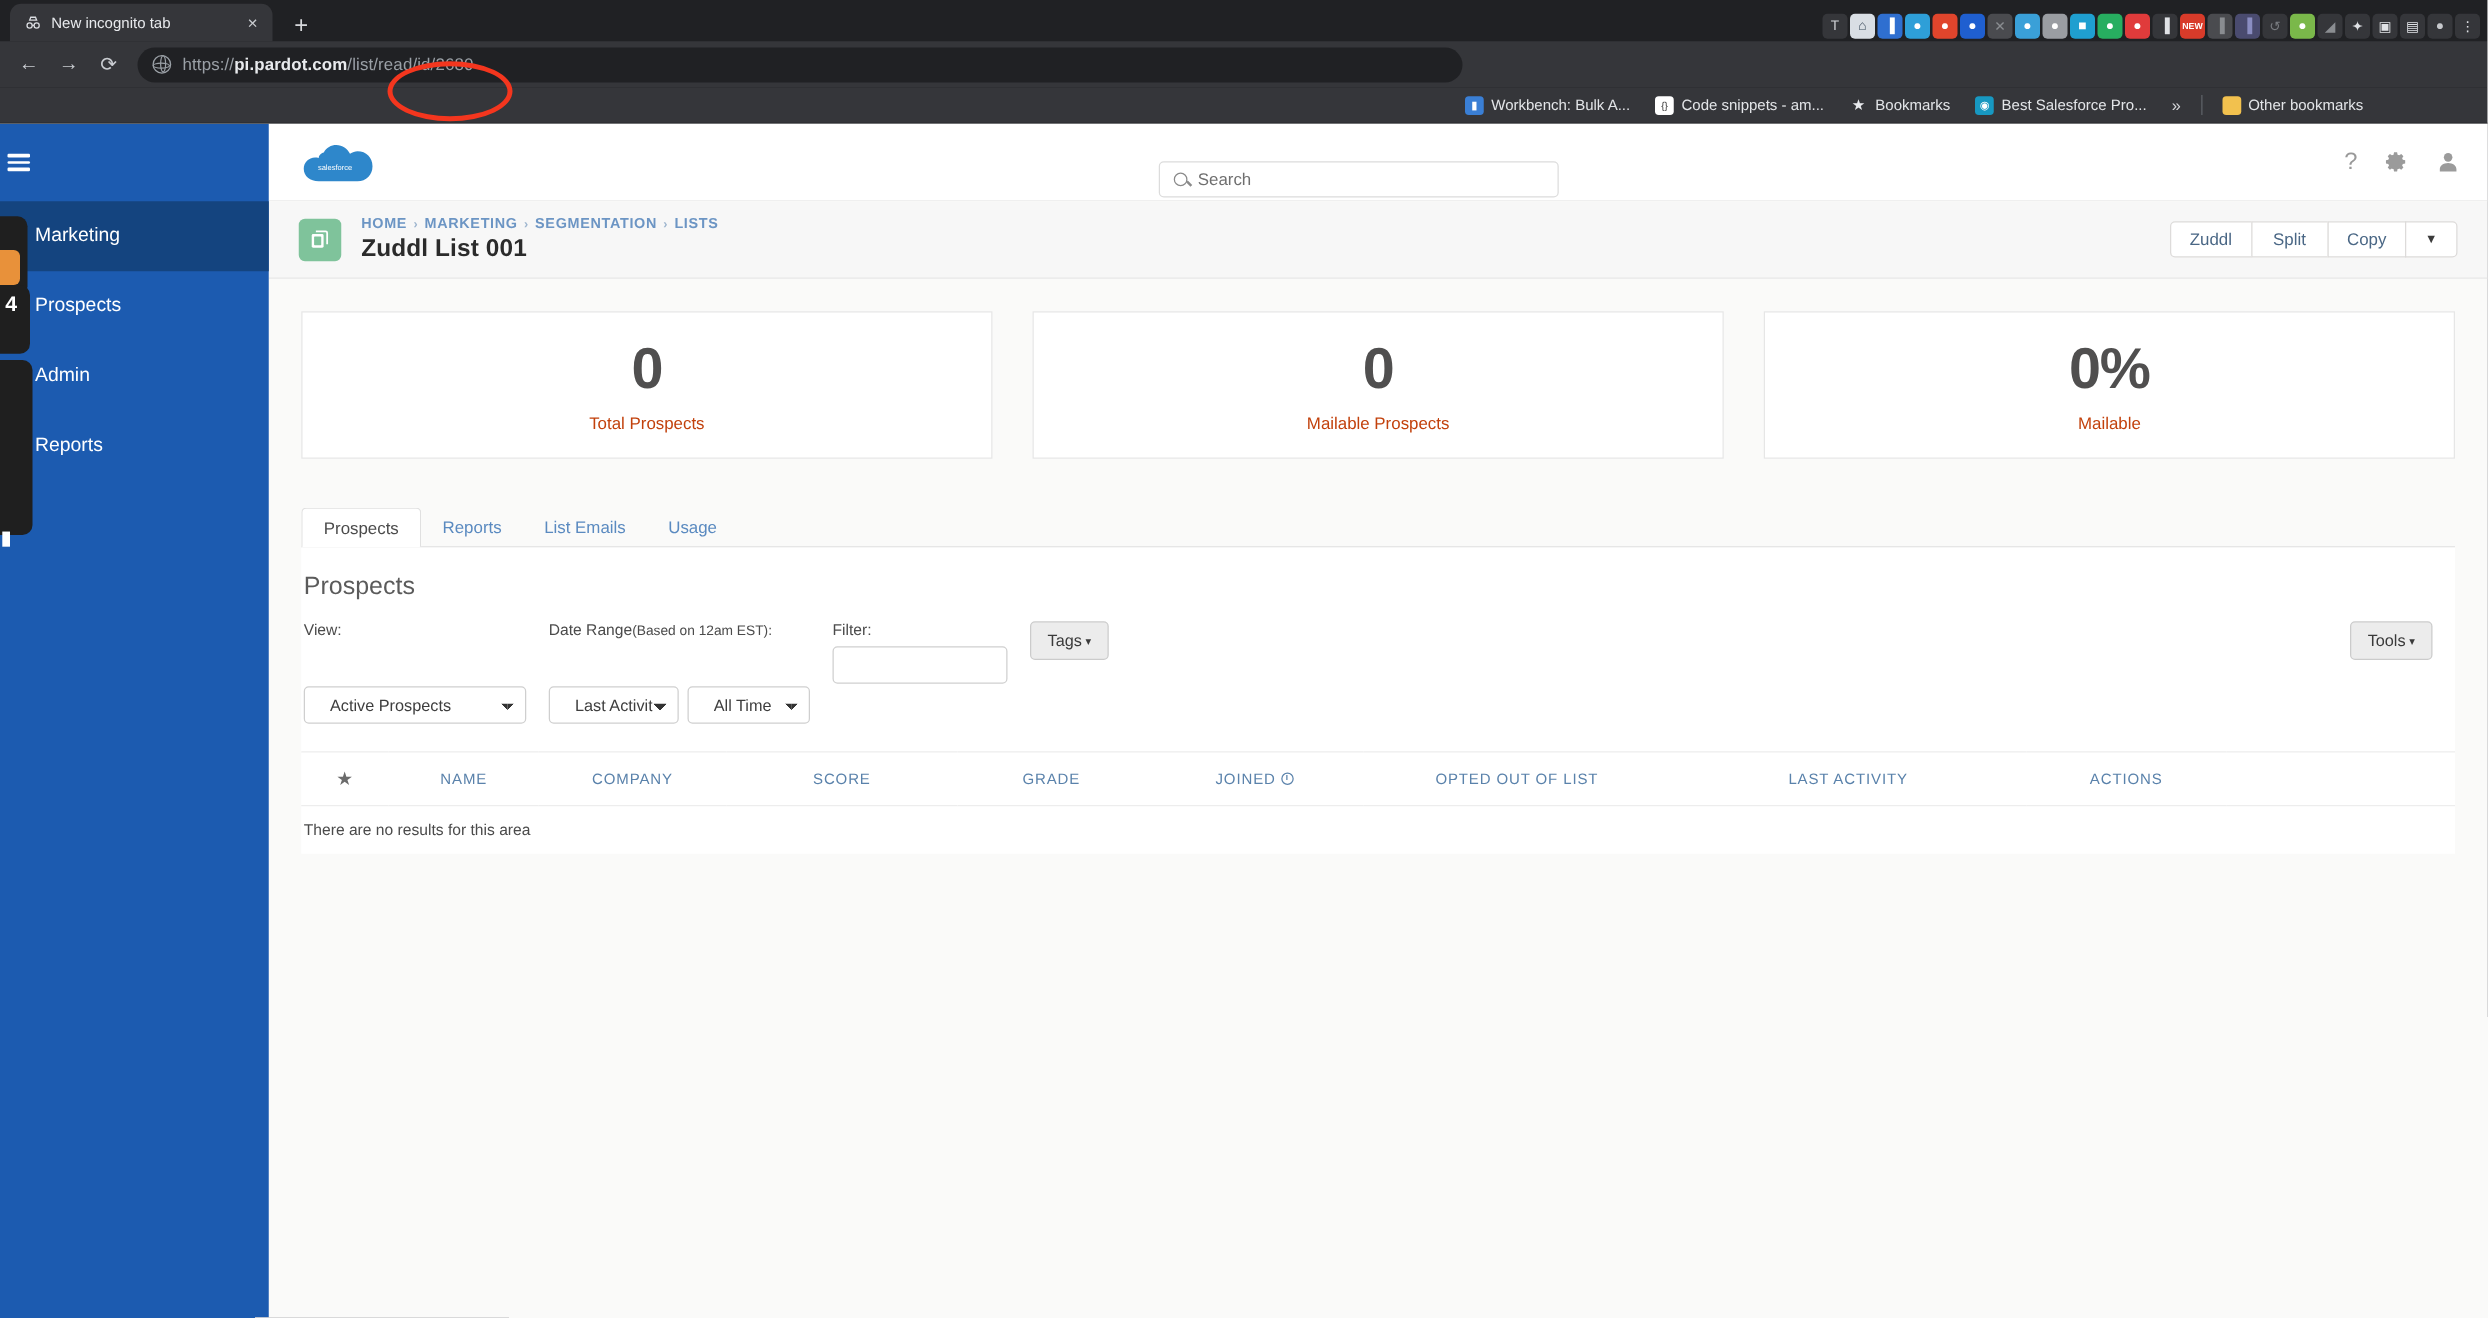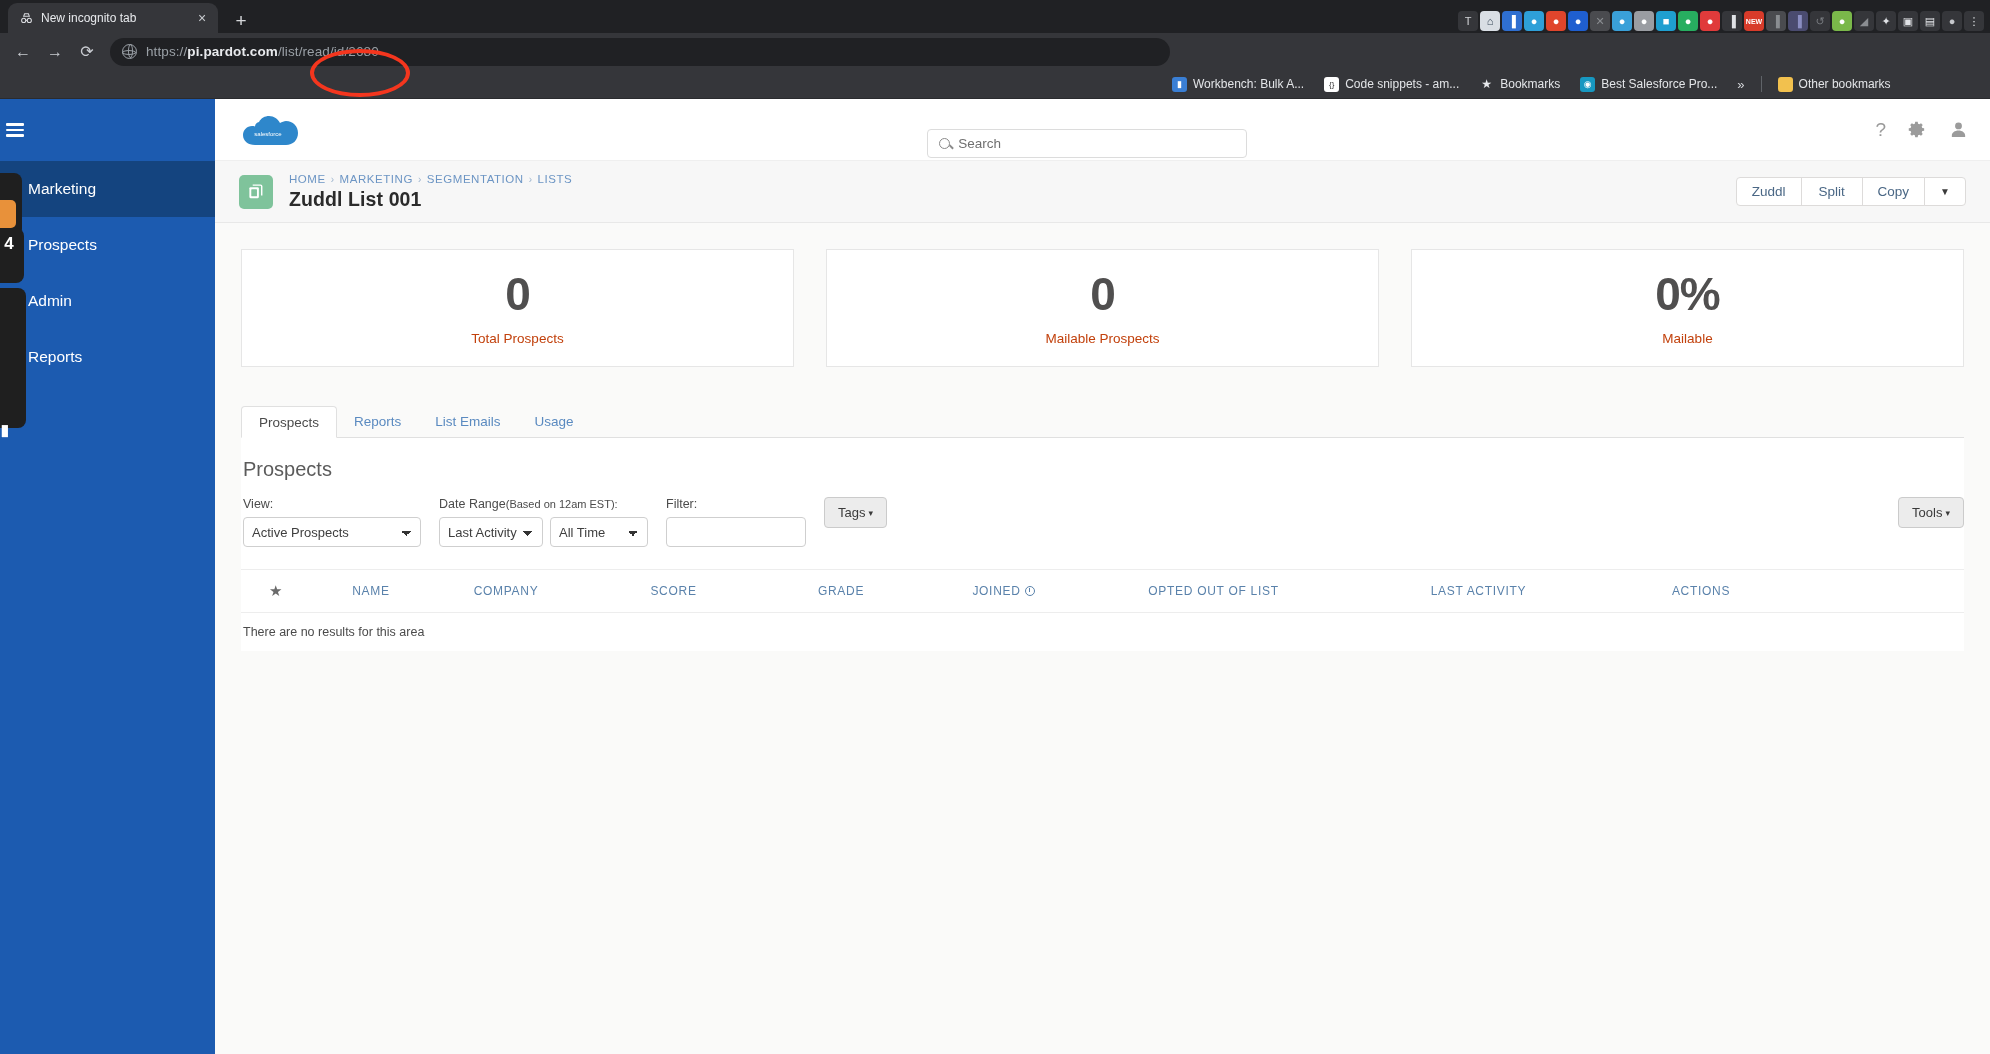--- a/index.html
+++ b/index.html
@@ -129,21 +129,21 @@
 
   .page-head {
     height: 62px; background: #f7f7f7; display: flex; align-items: center;
     padding: 0 24px; border-bottom: 1px solid #e8e8e8;
   }
   .page-icon {
     width: 34px; height: 34px; background: #7fc39b; border-radius: 5px;
     display: flex; align-items: center; justify-content: center; flex: 0 0 34px;
   }
   .page-head-text { margin-left: 16px; }
-  .breadcrumb { font-size: 11.5px; letter-spacing: .55px; color: #7d9fc4; font-weight: 400; }
+  .breadcrumb { font-size: 11.5px; letter-spacing: .55px; color: #7d9fc4; font-weight: 700; }
   .breadcrumb a { color: #6c95c4; text-decoration: none; cursor: pointer; }
   .breadcrumb .sep { color: #9fb6cf; margin: 0 5px; font-size:10px; }
   .page-title { font-size: 19.5px; font-weight: 700; color: #2b2b2b; margin-top: 3px; letter-spacing: .1px; }
   .head-actions { margin-left: auto; display: flex; }
   .hbtn {
     height: 29px; min-width: 62px; padding: 0 15px; background: #fff;
     border: 1px solid #dddbda; font-size: 13.5px; color: #4a6785;
     display: flex; align-items: center; justify-content: center; cursor: pointer;
     margin-left: -1px;
   }
@@ -173,38 +173,38 @@
 
   .panel { margin: 0 26px; background: #fff; padding: 20px 0 0 0; }
   .panel-title { font-size: 20px; color: #5b5b5b; font-weight: 400; padding-left: 2px; }
 
   .filters { display: flex; align-items: flex-start; gap: 18px; margin-top: 16px; padding-left: 2px; }
   .fgroup { display: flex; flex-direction: column; }
   .flabel { font-size: 12.5px; color: #4b4b4b; margin-bottom: 6px; }
   .flabel .sub { font-size: 11px; }
   .fselect {
     height: 30px; border: 1px solid #cfcfcf; border-radius: 4px; background: #fff;
-    font-size: 13px; color: #3e3e3e; padding: 0 8px; font-family: inherit; outline:none;
+    font-size: 13px; color: #3e3e3e; padding: 0 20px; font-family: inherit; outline:none;
     appearance: none; background-image:
       linear-gradient(45deg, transparent 50%, #333 50%),
       linear-gradient(135deg, #333 50%, transparent 50%);
     background-position: calc(100% - 14px) 13px, calc(100% - 9px) 13px;
-    background-size: 5px 5px, 5px 5px; background-repeat: no-repeat;
+    background-size: 5px 5px, 5px 5px; background-repeat: no-repeat; margin-top: 32px;
   }
   .finput {
     height: 30px; width: 140px; border: 1px solid #cfcfcf; border-radius: 4px;
     background: #fff; font-family: inherit; font-size: 13px; padding: 0 8px; outline:none;
   }
   .fbtn {
     height: 31px; padding: 0 13px; background: #ececec; border: 1px solid #cbcbcb;
     border-radius: 4px; font-size: 13px; color: #3a3a3a; display:flex; align-items:center;
     cursor: pointer;
   }
   .fbtn .car { font-size: 9px; margin-left: 3px; }
-  .tools-btn { margin-left: auto; margin-right: 0; }
+  .tools-btn { margin-left: auto; margin-right: 18px; }
 
   .ptable { width: 100%; margin-top: 22px; border-collapse: collapse; }
   .ptable thead th {
     font-size: 12px; letter-spacing: .7px; color: #5a82ab; font-weight: 400;
     text-align: center; padding: 12px 0; border-top: 1px solid #ededed;
     border-bottom: 1px solid #ededed; white-space: nowrap;
   }
   .ptable thead th.starcol { width: 70px; }
   .star { color: #6b6b6b; font-size: 15px; }
   .clock-ico { display:inline-block; width:10px;height:10px;border:1.4px solid #5a82ab;border-radius:50%;

